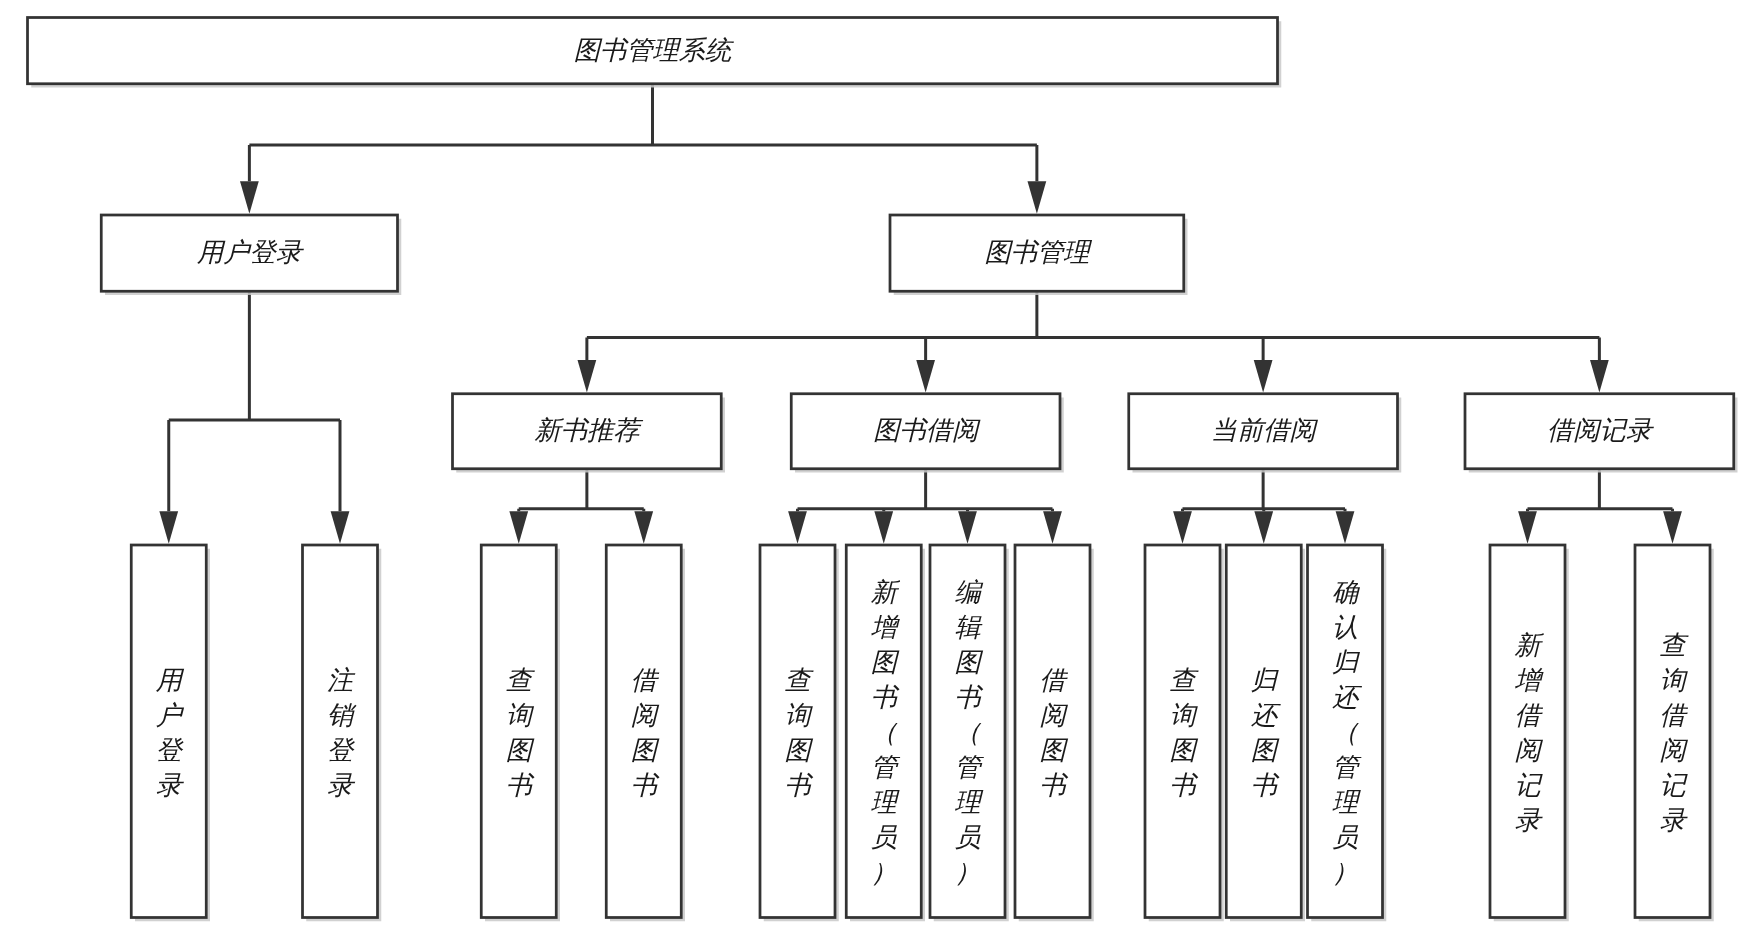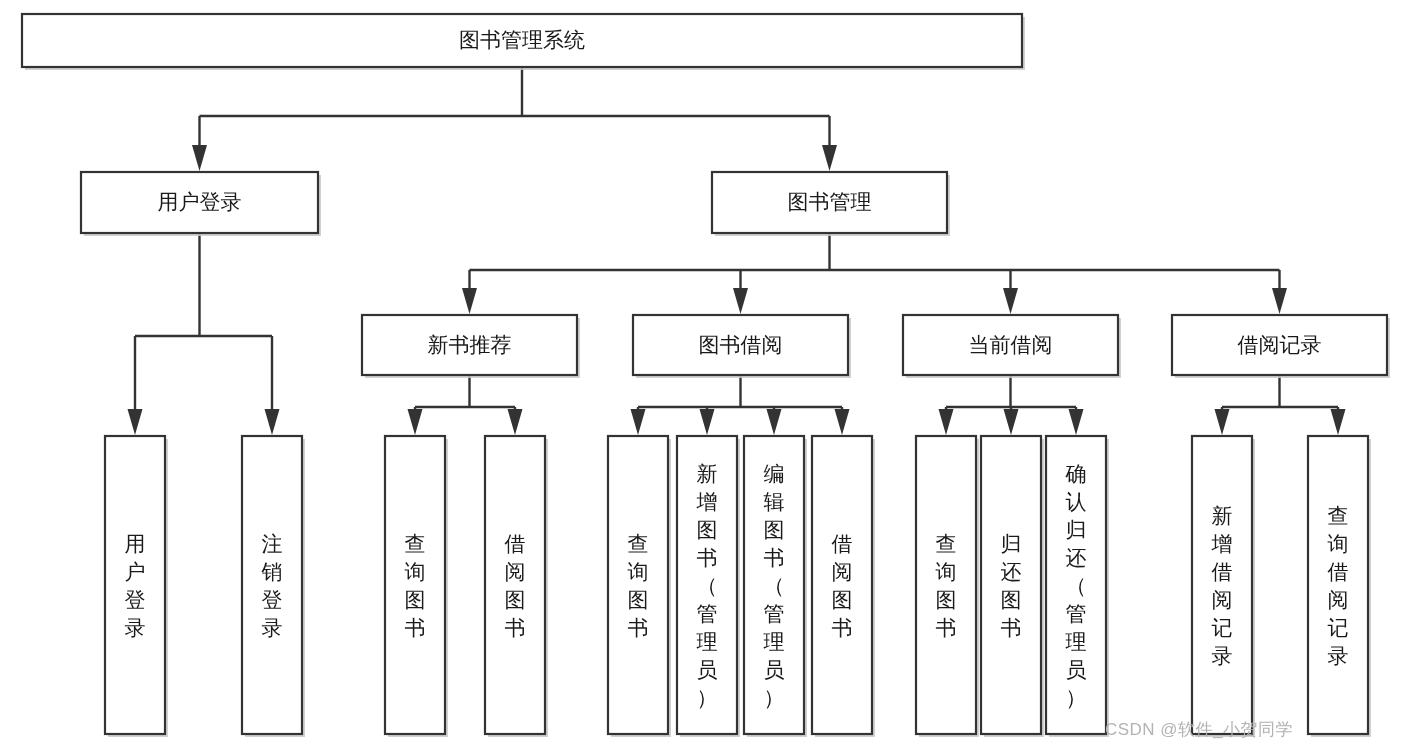--- a/index.html
+++ b/index.html
@@ -12,20 +12,21 @@
     width: 1405px;
     height: 747px;
     font-family: "Liberation Sans", "DejaVu Sans", sans-serif;
     overflow: hidden;
     position: relative;
   }
   #diagram-root {
     position: relative;
     width: 1305px;
     height: 747px;
+    font-style: italic;
   }
   svg.diagram-canvas {
     position: absolute;
     left: 0;
     top: 0;
     width: 1405px;
     height: 747px;
     display: block;
   }
   .node-box {
@@ -228,14 +229,13 @@
           <rect x="1192" y="436" width="60" height="298" class="node-box"></rect>
           <text x="1222" y="523" class="node-label-v"><tspan x="1222" dy="0">新</tspan><tspan x="1222" dy="28">增</tspan><tspan x="1222" dy="28">借</tspan><tspan x="1222" dy="28">阅</tspan><tspan x="1222" dy="28">记</tspan><tspan x="1222" dy="28">录</tspan></text>
         </g>
         <g>
           <rect x="1311" y="439" width="60" height="298" class="node-box-shadow"></rect>
           <rect x="1308" y="436" width="60" height="298" class="node-box"></rect>
           <text x="1338" y="523" class="node-label-v"><tspan x="1338" dy="0">查</tspan><tspan x="1338" dy="28">询</tspan><tspan x="1338" dy="28">借</tspan><tspan x="1338" dy="28">阅</tspan><tspan x="1338" dy="28">记</tspan><tspan x="1338" dy="28">录</tspan></text>
         </g>
       </g>
     </svg>
-  <div class="watermark">CSDN @软件_小贺同学</div>
 </div>
 
 </body></html>

